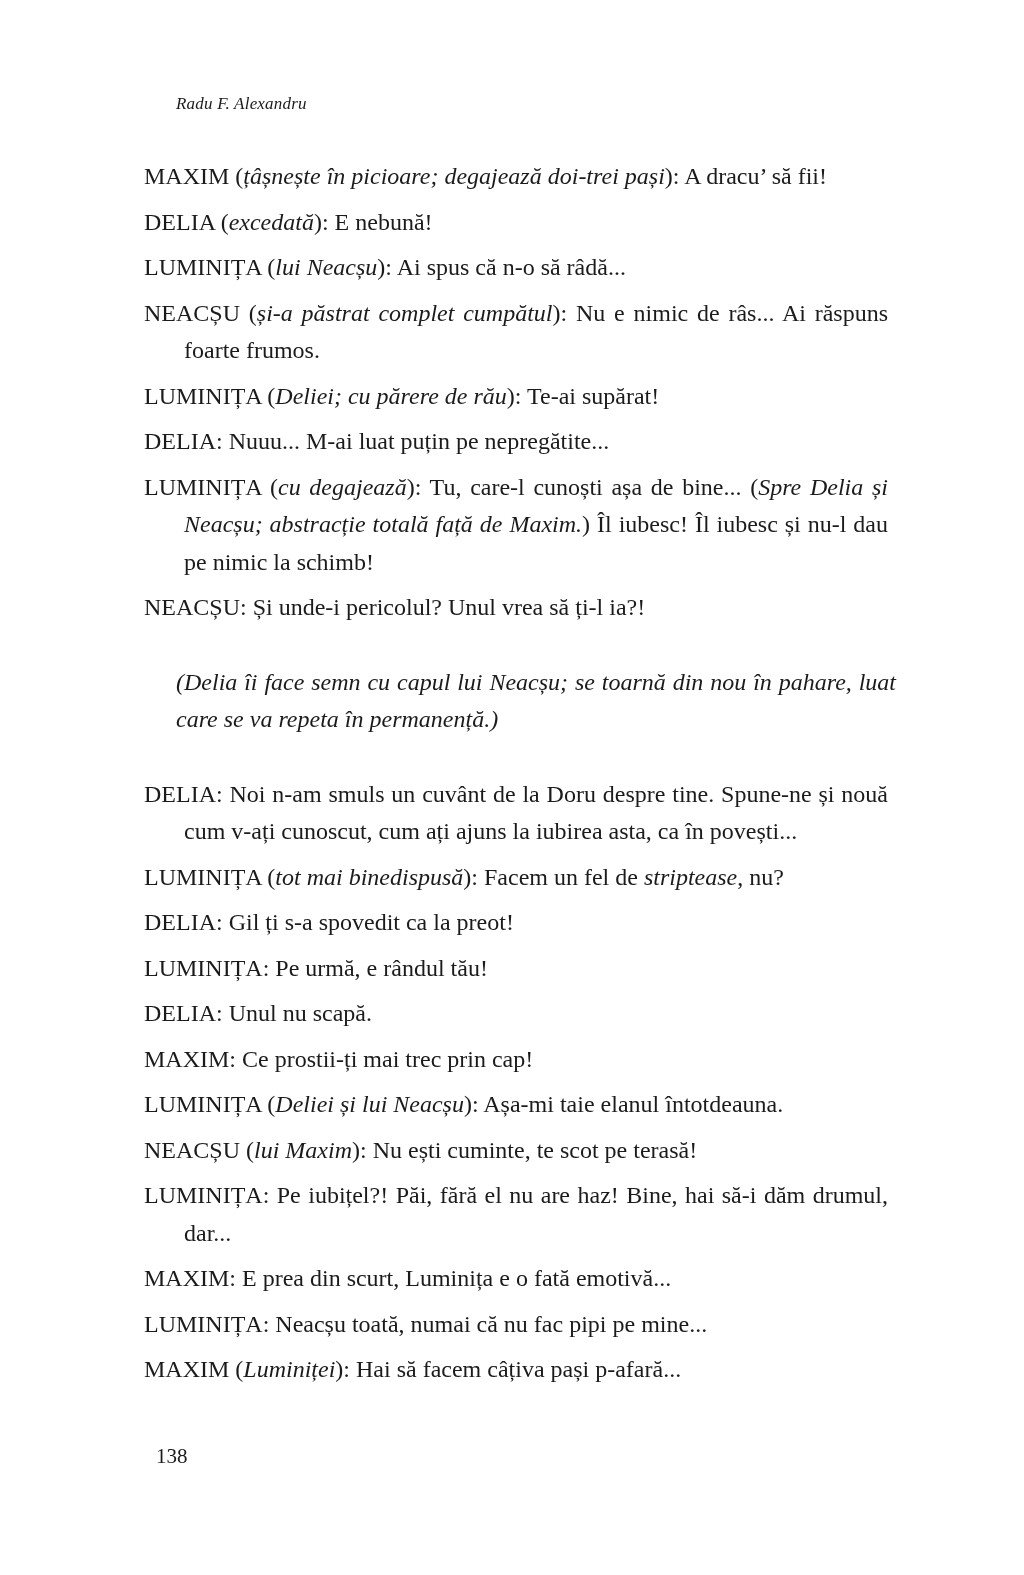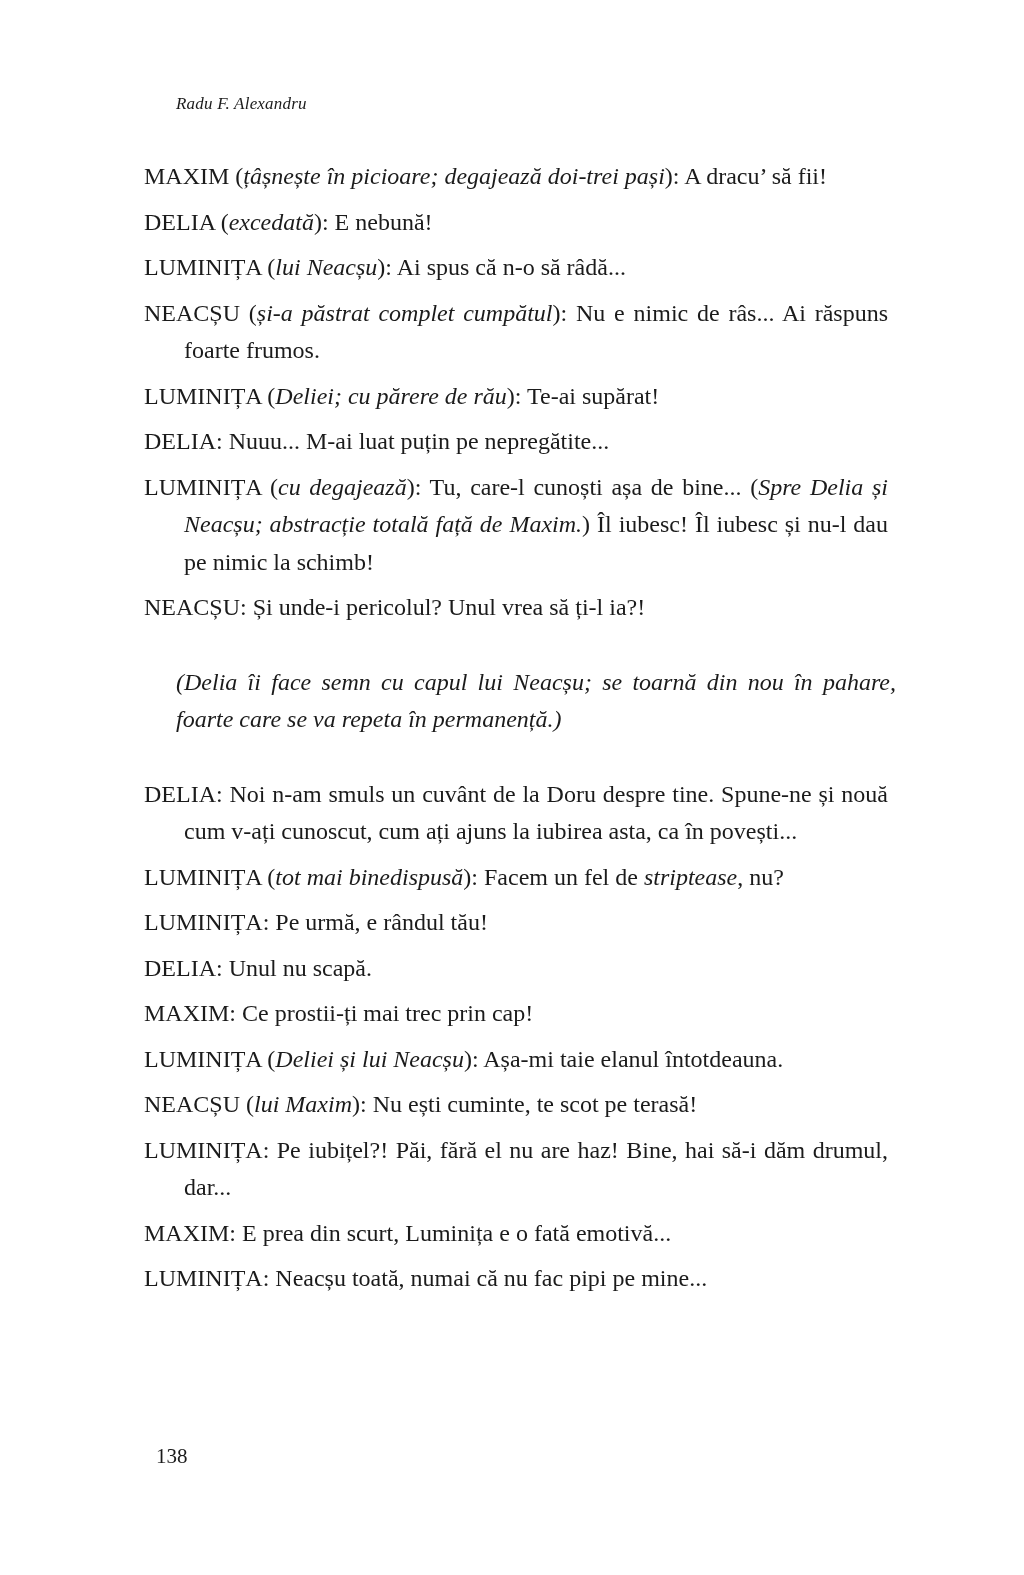--- a/index.html
+++ b/index.html
@@ -65,27 +65,29 @@
 
   <main class="body-text">
       <p class="dialogue"><span class="rm">MAXIM (</span><span class="it">țâșnește în picioare; degajează doi-trei pași</span><span class="rm">): A dracu’ să fii!</span></p>
       <p class="dialogue"><span class="rm">DELIA (</span><span class="it">excedată</span><span class="rm">): E nebună!</span></p>
       <p class="dialogue"><span class="rm">LUMINIȚA (</span><span class="it">lui Neacșu</span><span class="rm">): Ai spus că n-o să râdă...</span></p>
       <p class="dialogue"><span class="rm">NEACȘU (</span><span class="it">și-a păstrat complet cumpătul</span><span class="rm">): Nu e nimic de râs... Ai răspuns foarte frumos.</span></p>
       <p class="dialogue"><span class="rm">LUMINIȚA (</span><span class="it">Deliei; cu părere de rău</span><span class="rm">): Te-ai supărat!</span></p>
       <p class="dialogue"><span class="rm">DELIA: Nuuu... M-ai luat puțin pe nepregătite...</span></p>
       <p class="dialogue"><span class="rm">LUMINIȚA (</span><span class="it">cu degajează</span><span class="rm">): Tu, care-l cunoști așa de bine... (</span><span class="it">Spre Delia și Neacșu; abstracție totală față de Maxim.</span><span class="rm">) Îl iubesc! Îl iubesc și nu-l dau pe nimic la schimb!</span></p>
       <p class="dialogue"><span class="rm">NEACȘU: Și unde-i pericolul? Unul vrea să ți-l ia?!</span></p>
-      <p class="stage"><span class="it">(Delia îi face semn cu capul lui Neacșu; se toarnă din nou în pahare, foarte care se va repeta în permanență.)</span></p>
+      <p class="stage"><span class="it">(Delia îi face semn cu capul lui Neacșu; se toarnă din nou în pahare, luat care se va repeta în permanență.)</span></p>
       <p class="dialogue"><span class="rm">DELIA: Noi n-am smuls un cuvânt de la Doru despre tine. Spune-ne și nouă cum v-ați cunoscut, cum ați ajuns la iubirea asta, ca în povești...</span></p>
       <p class="dialogue"><span class="rm">LUMINIȚA (</span><span class="it">tot mai binedispusă</span><span class="rm">): Facem un fel de </span><span class="it">striptease</span><span class="rm">, nu?</span></p>
+      <p class="dialogue"><span class="rm">DELIA: Gil ți s-a spovedit ca la preot!</span></p>
       <p class="dialogue"><span class="rm">LUMINIȚA: Pe urmă, e rândul tău!</span></p>
       <p class="dialogue"><span class="rm">DELIA: Unul nu scapă.</span></p>
       <p class="dialogue"><span class="rm">MAXIM: Ce prostii-ți mai trec prin cap!</span></p>
       <p class="dialogue"><span class="rm">LUMINIȚA (</span><span class="it">Deliei și lui Neacșu</span><span class="rm">): Așa-mi taie elanul întotdeauna.</span></p>
       <p class="dialogue"><span class="rm">NEACȘU (</span><span class="it">lui Maxim</span><span class="rm">): Nu ești cuminte, te scot pe terasă!</span></p>
       <p class="dialogue"><span class="rm">LUMINIȚA: Pe iubițel?! Păi, fără el nu are haz! Bine, hai să-i dăm drumul, dar...</span></p>
       <p class="dialogue"><span class="rm">MAXIM: E prea din scurt, Luminița e o fată emotivă...</span></p>
       <p class="dialogue"><span class="rm">LUMINIȚA: Neacșu toată, numai că nu fac pipi pe mine...</span></p>
+      <p class="dialogue"><span class="rm">MAXIM (</span><span class="it">Luminiței</span><span class="rm">): Hai să facem câțiva pași p-afară...</span></p>
     </main>
 
   <div class="page-number">138</div>
 </div>
 
 </body></html>

